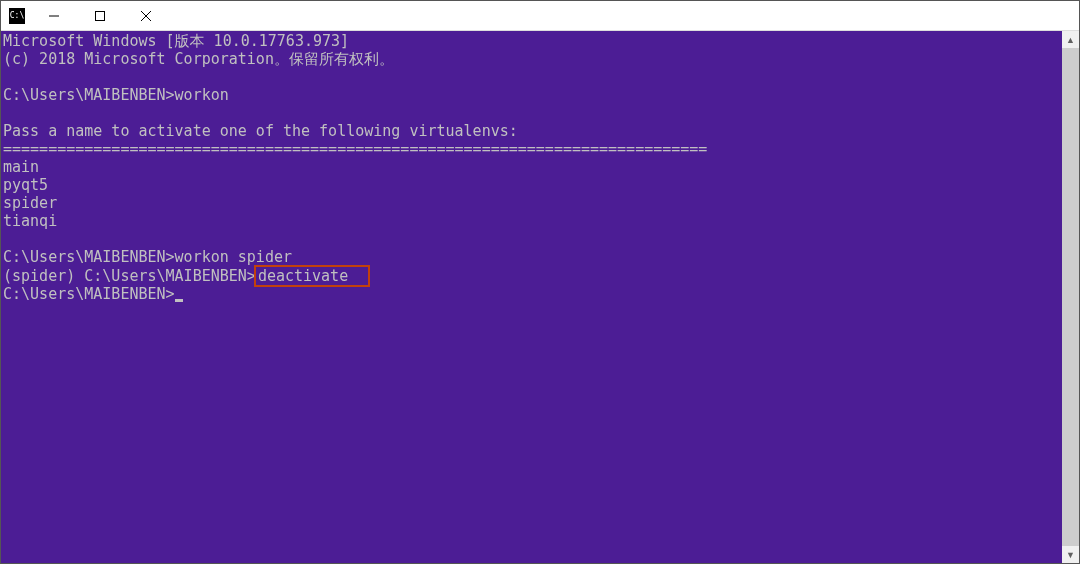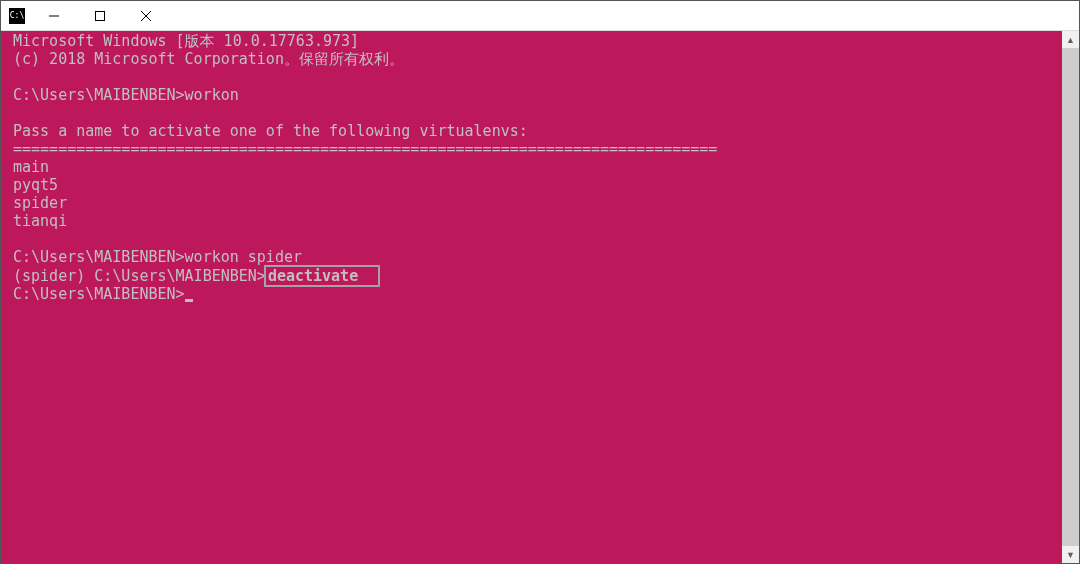--- a/index.html
+++ b/index.html
@@ -67,26 +67,26 @@
       width: 10px;
       height: 10px;
     }
     .terminal-container {
       flex: 1;
       display: flex;
       background: #000;
     }
     .terminal {
       flex: 1;
-      background: #be185d;
+      background: #4c1d95;
       color: #c0c0c0;
       font-family: "NSimSun", "SimSun", "Consolas", monospace;
       font-size: 15px;
       line-height: 18px;
-      padding: 1px 12px;
+      padding: 1px 2px;
       white-space: pre;
       overflow: hidden;
     }
     .scrollbar {
       width: 17px;
       background: #f0f0f0;
       position: relative;
     }
     .scroll-up, .scroll-down {
       height: 17px;
@@ -110,27 +110,26 @@
       background: #f0f0f0;
     }
     .scroll-thumb {
       position: absolute;
       top: 0;
       width: 100%;
       height: 100%;
       background: #cdcdcd;
     }
     .highlight-box {
-      border: 2px solid #a3a3a3;
+      border: 2px solid #c2410c;
       display: inline-block;
       padding: 0 2px;
       margin-left: -2px;
       margin-top: -1px;
       margin-bottom: -2px;
-      font-weight: bold;
     }
     .cursor {
       display: inline-block;
       width: 8px;
       height: 3px;
       background: #c0c0c0;
       vertical-align: bottom;
       margin-bottom: 1px;
     }
     .line {

